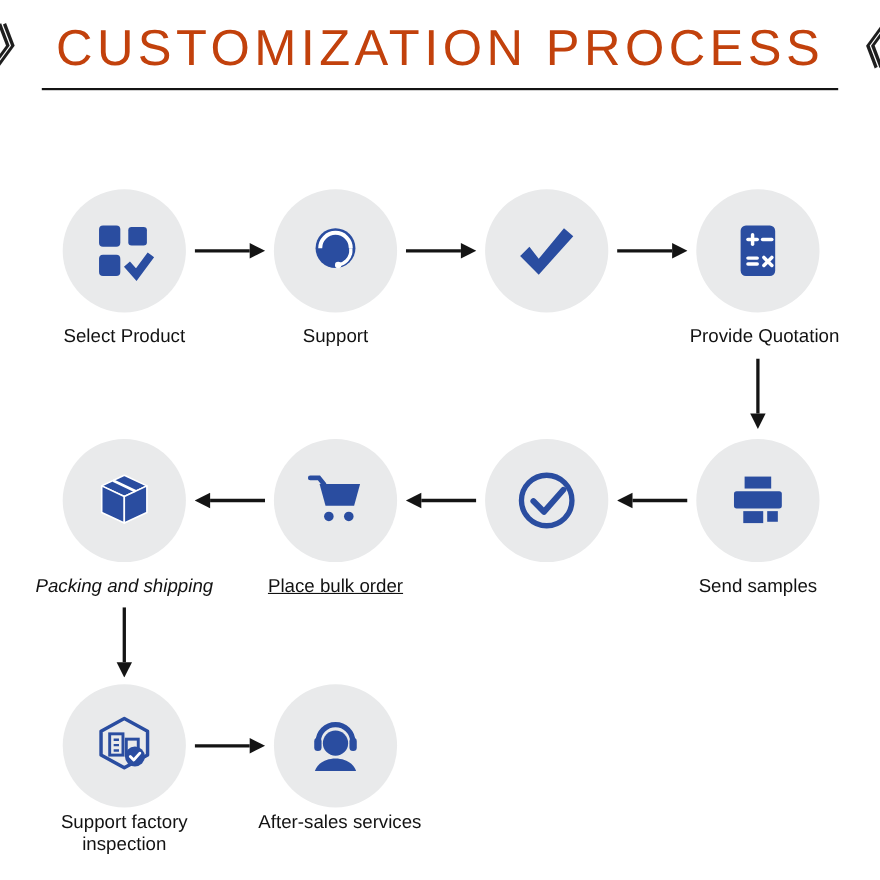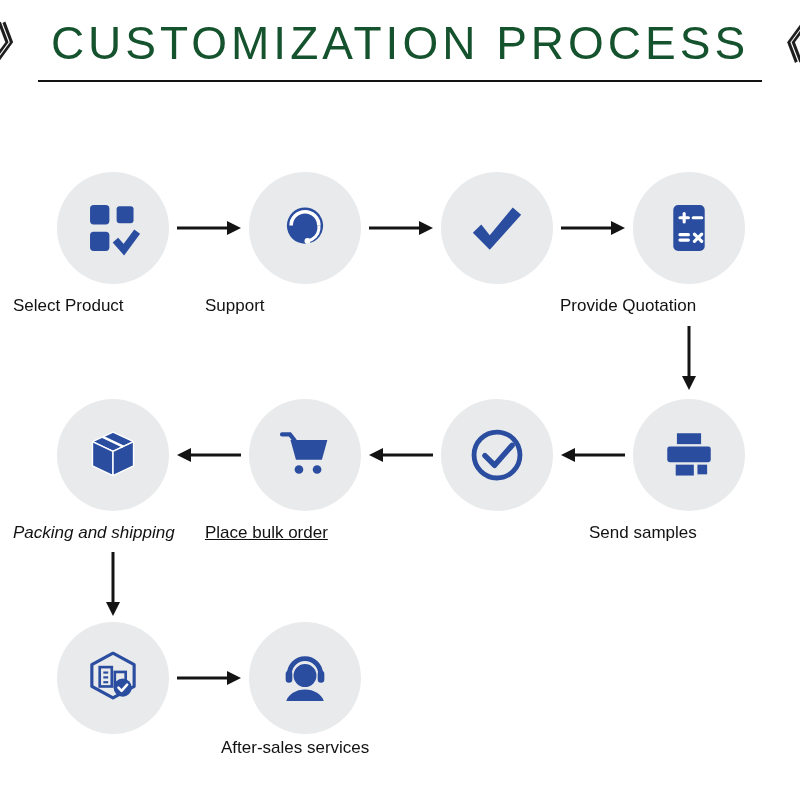--- a/index.html
+++ b/index.html
@@ -12,35 +12,35 @@
   
   .header{
     position:absolute;top:14px;left:0;width:800px;height:58px;
     display:flex;align-items:center;justify-content:center;gap:14px;
   }
   .chev{
     font-size:44px;font-weight:bold;color:#1e1e1e;
     transform:skewX(-10deg);line-height:1;
   }
   .title{
-    font-size:46px;letter-spacing:4px;color:#14532d;
+    font-size:46px;letter-spacing:4px;color:#c2410c;
     font-weight:500;white-space:nowrap;
   }
   .rule{
     position:absolute;top:80px;left:38px;width:724px;height:2px;
     background:#141414;
   }
   
   .circle{
     position:absolute;width:112px;height:112px;border-radius:50%;
     background:#e9eaeb;display:flex;align-items:center;justify-content:center;
   }
   
   .step-label{
-    position:absolute;width:200px;
+    position:absolute;width:200px;text-align:center;
     font-size:17px;line-height:20px;color:#121212;
   }
   .step-label.narrow{width:150px;}
   
   .arrow{position:absolute;}
 </style>
 </head>
 <body>
 
 <div class="stage">
@@ -100,21 +100,21 @@
         <path d="M16.5 15.5 h7"></path>
           <path d="M20 12 v7"></path>
         <path d="M27.5 15.5 h7"></path>
         <path d="M16.5 29.5 h7"></path>
           <path d="M16.5 34 h7"></path>
         <path d="M28.5 29 l6 6"></path>
           <path d="M34.5 29 l-6 6"></path>
       </g>
     </svg>
   </div>
-  <div class="step-label" style="left:560px;top:296px;">Provide Quotation</div>
+  <div class="step-label" style="left:595px;top:296px;">Provide Quotation</div>
 
   <svg class="arrow" style="left:681px;top:326px;" width="16" height="64" viewBox="0 0 16 64">
     <line x1="8" y1="0" x2="8" y2="50" stroke="#141414" stroke-width="3"></line>
     <polygon points="1,50 15,50 8,64" fill="#141414"></polygon>
   </svg>
 
   <div class="circle" style="left:633px;top:399px;">
     <svg width="58" height="58" viewBox="0 0 48 48">
       <rect x="14" y="6" width="20" height="9" fill="#2a4da0"></rect>
       <rect x="6" y="17" width="36" height="13" rx="2" fill="#2a4da0"></rect>
@@ -180,30 +180,31 @@
       <g stroke="#2a4da0" stroke-width="1.8">
         <path d="M16 19.5 h4"></path>
           <path d="M16 23.5 h4"></path>
           <path d="M16 27.5 h4"></path>
       </g>
       <rect x="25.5" y="19" width="9" height="12" fill="none" stroke="#2a4da0" stroke-width="2.2"></rect>
       <circle cx="32" cy="32" r="7.5" fill="#2a4da0"></circle>
       <path d="M28.5 32 l2.6 2.7 l4.6 -5.2" stroke="#ffffff" stroke-width="2.1" fill="none" stroke-linecap="round" stroke-linejoin="round"></path>
     </svg>
   </div>
+  <div class="step-label narrow" style="left:38px;top:738px;">Support factory inspection</div>
 
   <svg class="arrow" style="left:177px;top:670px;" width="64" height="16" viewBox="0 0 64 16">
     <line x1="0" y1="8" x2="50" y2="8" stroke="#141414" stroke-width="3"></line>
     <polygon points="50,1 50,15 64,8" fill="#141414"></polygon>
   </svg>
 
   <div class="circle" style="left:249px;top:622px;">
     <svg width="58" height="58" viewBox="0 0 48 48">
       <path d="M11 21 a13 13 0 0 1 26 0" stroke="#2a4da0" stroke-width="4" fill="none"></path>
       <rect x="8" y="18" width="5.5" height="10" rx="2.7" fill="#2a4da0"></rect>
       <rect x="34.5" y="18" width="5.5" height="10" rx="2.7" fill="#2a4da0"></rect>
       <circle cx="24" cy="22" r="9.5" fill="#2a4da0"></circle>
       <path d="M8.5 43 c1.6 -5.5 8 -9.5 15.5 -9.5 c7.5 0 13.9 4 15.5 9.5 z" fill="#2a4da0"></path>
     </svg>
   </div>
-  <div class="step-label" style="left:221px;top:738px;">After-sales services</div>
+  <div class="step-label" style="left:209px;top:738px;">After-sales services</div>
 
 </div>
 
 </body></html>

